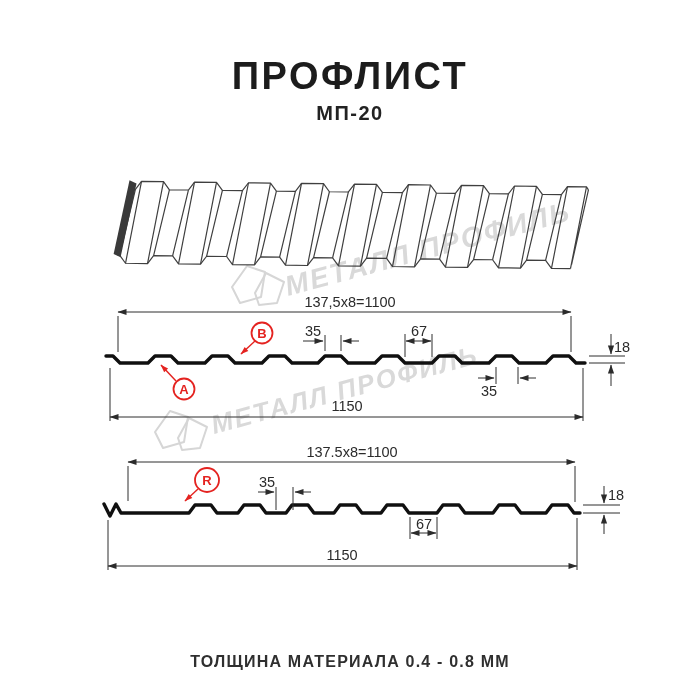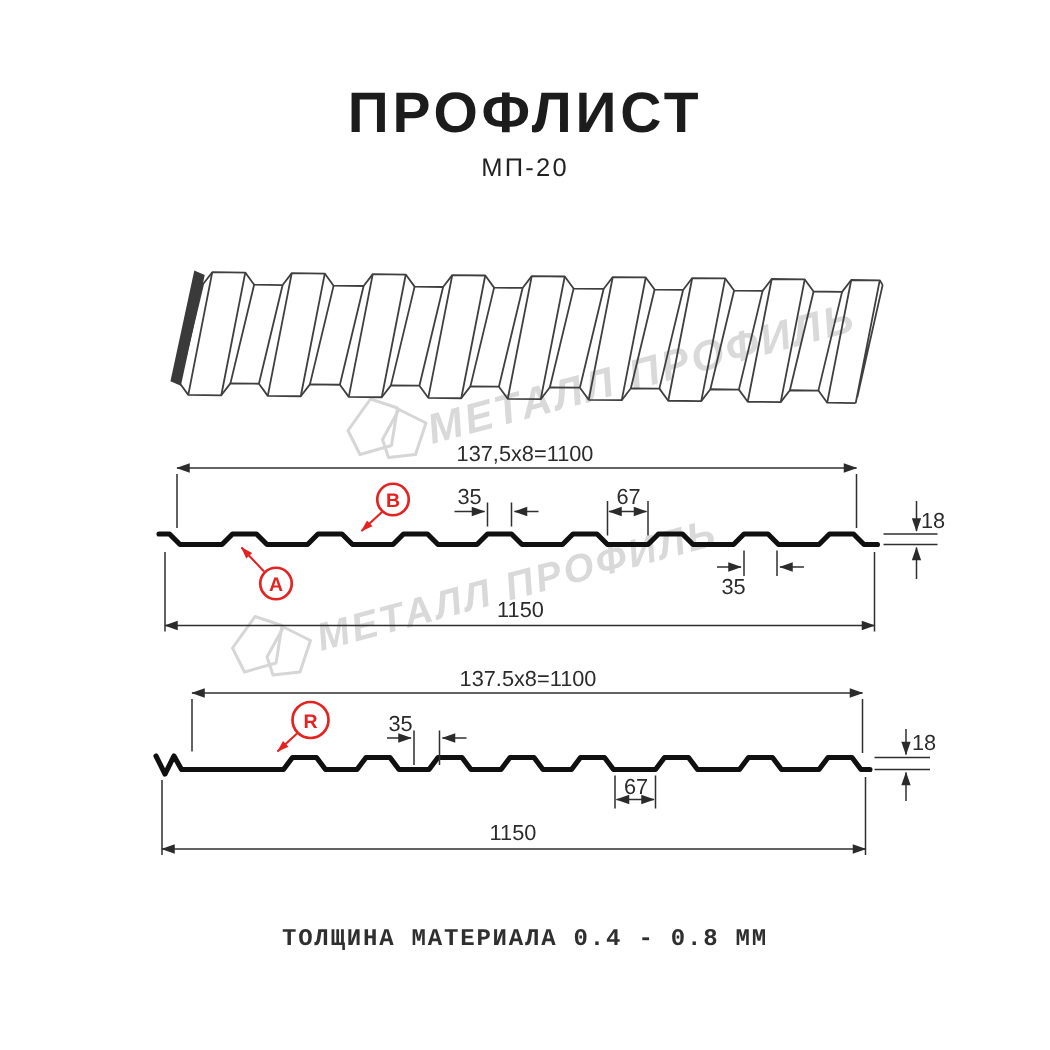--- a/index.html
+++ b/index.html
@@ -1,22 +1,22 @@
 <!DOCTYPE html>
 <html><head>
 <meta charset="utf-8">
 <style>
   html,body{margin:0;padding:0;background:#ffffff;}
   .page{position:relative;width:700px;height:700px;background:#ffffff;overflow:hidden;
         font-family:"Liberation Sans",sans-serif;border-radius:16px;}
   .hdr{position:absolute;top:56px;left:0;width:700px;text-align:center;}
   .title{font-size:38px;font-weight:bold;letter-spacing:2.5px;color:#1c1c1c;line-height:1.1;}
-  .subtitle{margin-top:4px;font-size:17px;font-weight:normal;letter-spacing:1.5px;color:#222222;}
-  .ftr{position:absolute;top:617px;left:0;width:700px;text-align:center;
-       font-size:16px;font-weight:bold;letter-spacing:1.2px;color:#2f2f2f;font-family:Liberation Mono, monospace;}
+  .subtitle{margin-top:4px;font-size:20px;font-weight:bold;letter-spacing:1.5px;color:#222222;}
+  .ftr{position:absolute;top:653px;left:0;width:700px;text-align:center;
+       font-size:16px;font-weight:bold;letter-spacing:1.2px;color:#2f2f2f;}
   svg{position:absolute;top:0;left:0;}
   .thin{stroke:#2f2f2f;stroke-width:1;fill:none;}
   .thick{stroke:#101010;stroke-width:3.4;fill:none;stroke-linejoin:round;stroke-linecap:round;}
   .sheet{stroke:#3f3f3f;stroke-width:1.2;fill:none;stroke-linejoin:round;}
   .dimtext{font-family:"Liberation Sans",sans-serif;font-size:14.5px;fill:#2b2b2b;}
   .wmtext{font-family:"Liberation Sans",sans-serif;font-weight:bold;font-style:italic;
           fill:#d9d9d9;letter-spacing:2px;}
   .wmlogo{stroke:#d6d6d6;stroke-width:2;fill:none;stroke-linejoin:round;}
   .redline{stroke:#e42320;stroke-width:1.4;fill:none;}
   .redcircle{stroke:#e42320;stroke-width:1.8;fill:#ffffff;}

